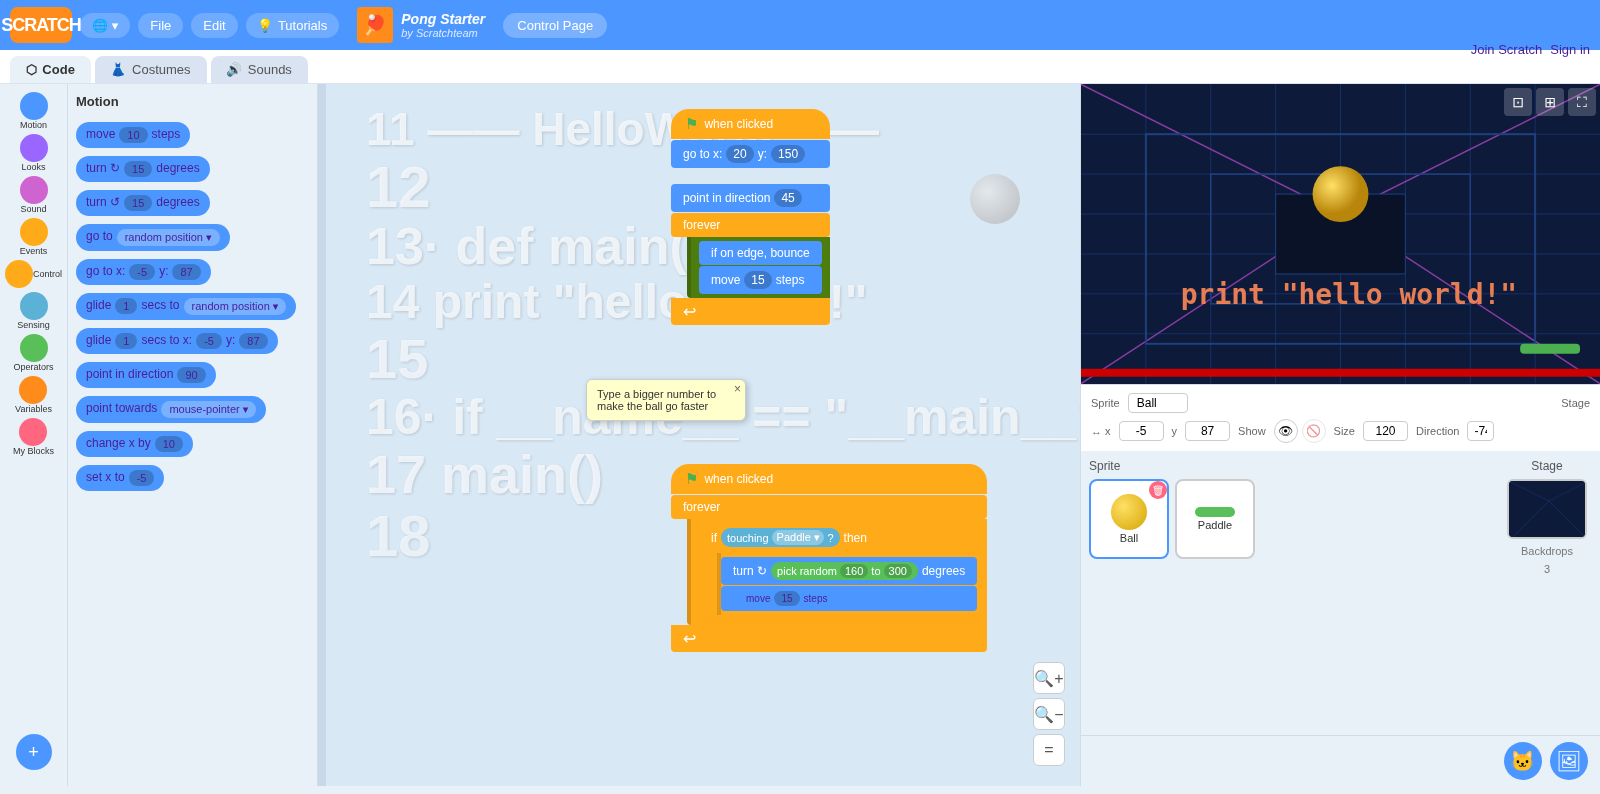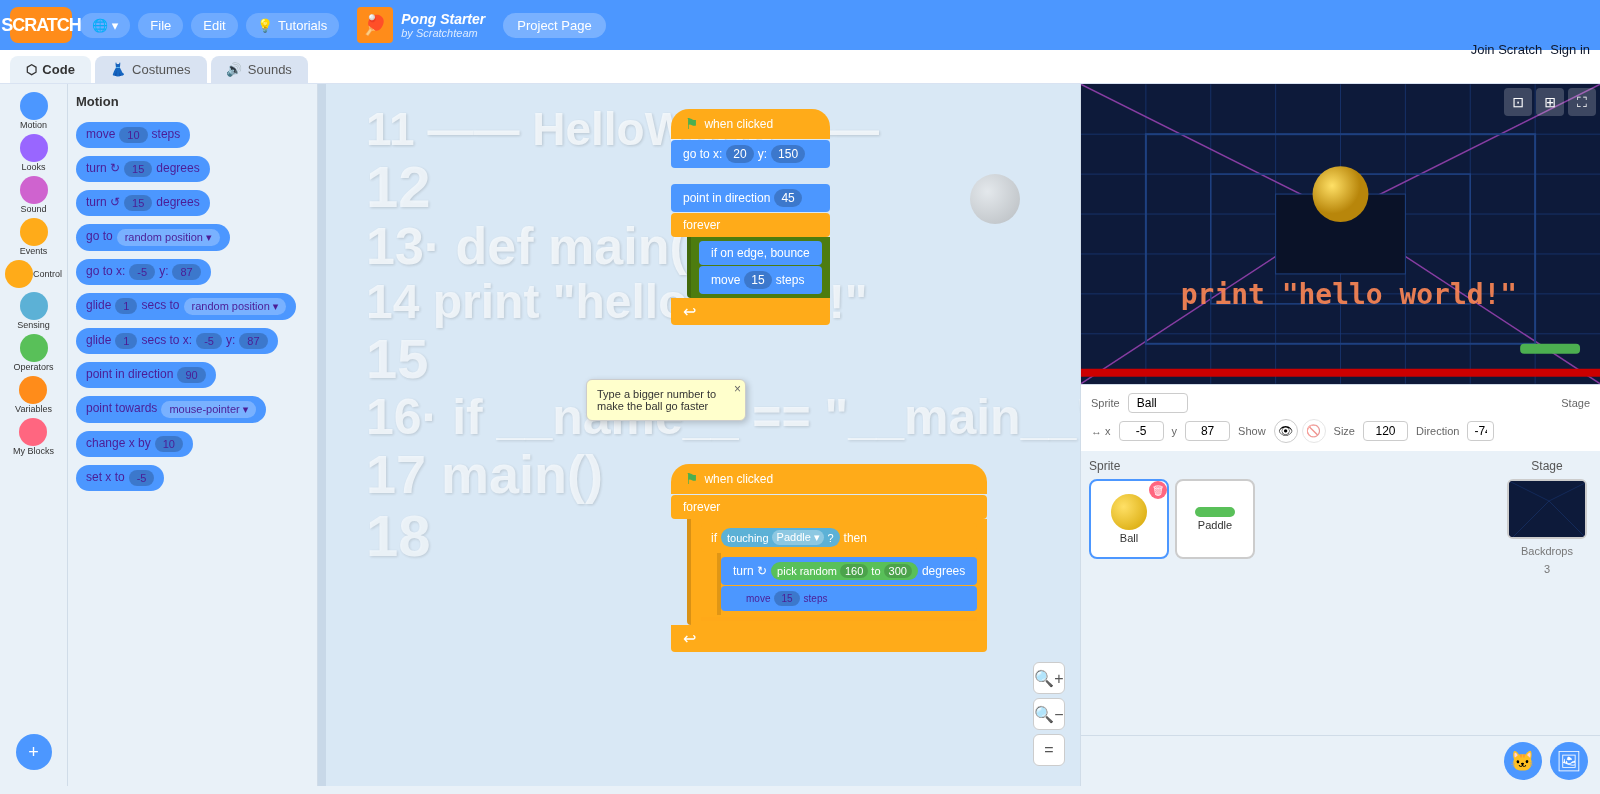--- a/index.html
+++ b/index.html
@@ -68,21 +68,21 @@
       padding: 5px 14px;
       font-size: 13px;
       cursor: pointer;
     }
     .nav-right {
       margin-left: auto;
       display: flex;
       gap: 8px;
       align-items: center;
     }
-    .nav-link { color: #0f172a; font-size: 13px; cursor: pointer; margin-top: 48px; }
+    .nav-link { color: #4c1d95; font-size: 13px; cursor: pointer; margin-top: 48px; }
 
     
     .editor-tabs {
       background: white;
       display: flex;
       align-items: center;
       padding: 6px 10px 0;
       border-bottom: 1px solid #d9e3f2;
       gap: 4px;
     }
@@ -394,21 +394,21 @@
   <button class="nav-btn">File</button>
   <button class="nav-btn">Edit</button>
   <button class="nav-btn">💡 <span>Tutorials</span></button>
   <div class="project-info">
     <div class="project-thumb">🏓</div>
     <div class="project-title-area">
       <span class="project-title">Pong Starter</span>
       <span class="project-author">by Scratchteam</span>
     </div>
   </div>
-  <button class="project-page-btn">Project Page</button>
+  <button class="project-page-btn">Control Page</button>
   <div class="nav-right">
     <span class="nav-link">Join Scratch</span>
     <span class="nav-link">Sign in</span>
   </div>
 </nav>
 
 <div class="editor-tabs">
   <div class="tab active">
     <span>⬡</span>
     <span>Code</span>

